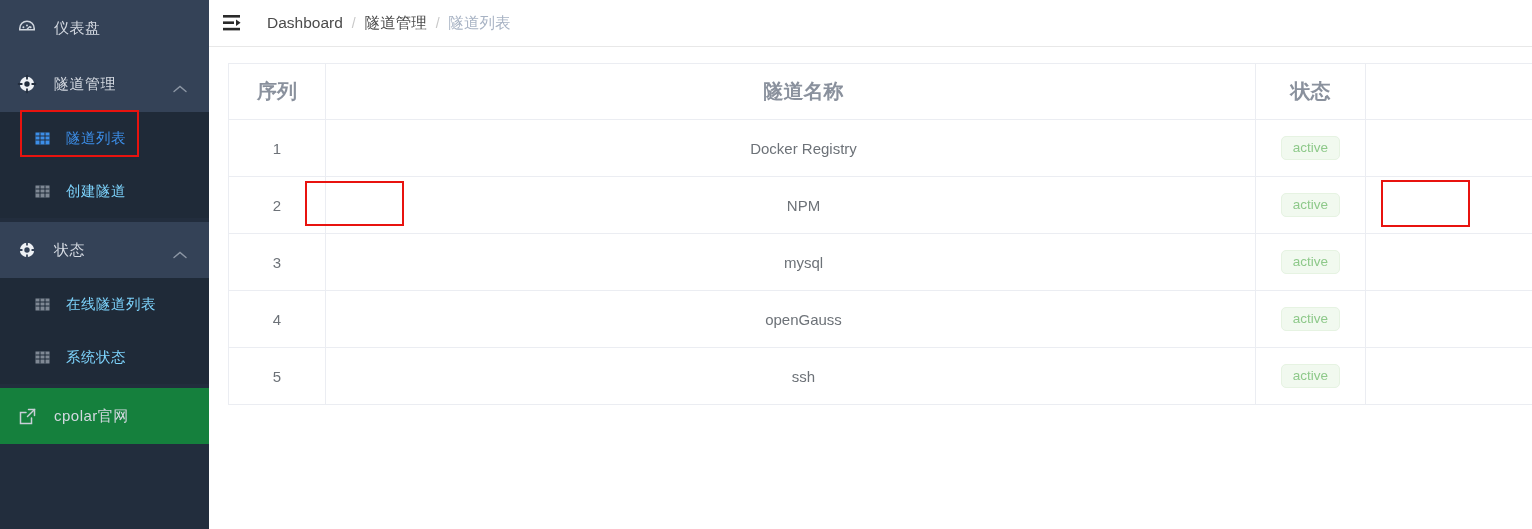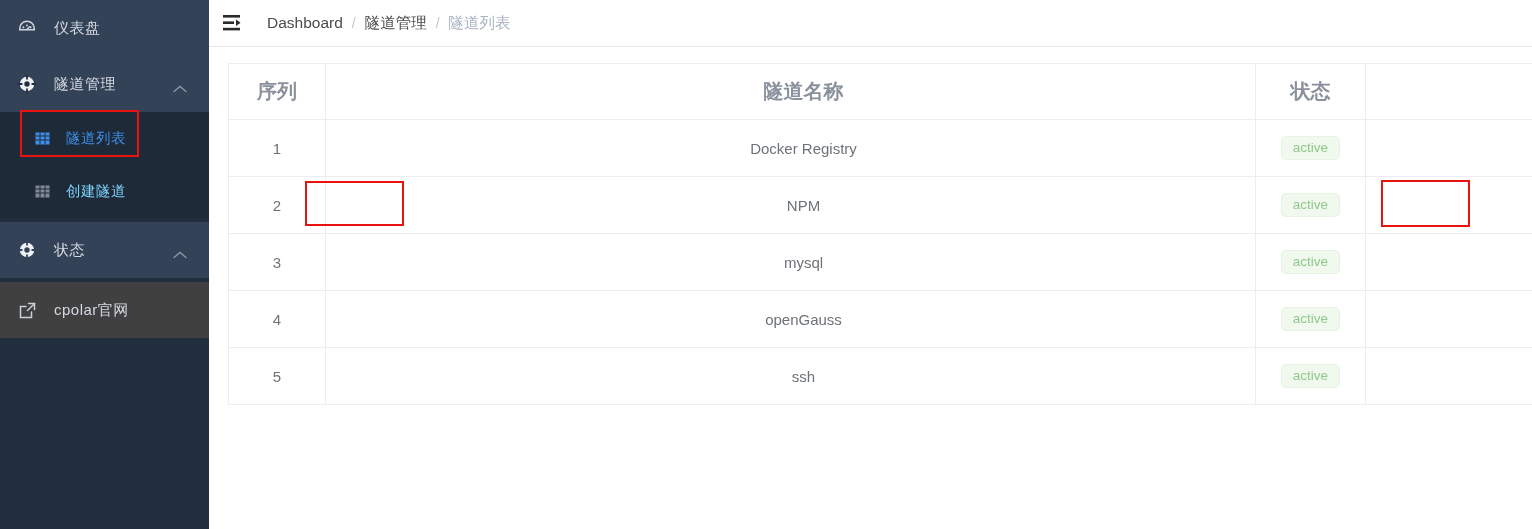--- a/index.html
+++ b/index.html
@@ -57,21 +57,21 @@
     flex: 0 0 16px;
     display: flex; align-items: center; justify-content: center;
   }
   .sub-label { color: #7dd3fc; font-size: 14.5px; letter-spacing: .5px; }
   .sub-item.selected .sub-label { color: #3c8ee8; }
 
   .divider-band { height: 4px; background: #222d3d; }
 
   .nav-external {
     height: 56px;
-    background: #404040;
+    background: #15803d;
     display: flex; align-items: center;
     padding-left: 16px;
   }
   .sidebar-rest { background: #222d3d; flex: 1; }
 
   
   .annot {
     position: absolute;
     border: 2px solid #e8130f;
     pointer-events: none;
@@ -222,20 +222,40 @@
         </svg>
       </span>
       <span class="nav-label">状态</span>
       <span class="chevron">
         <svg width="14" height="9" viewBox="0 0 14 9">
           <path d="M1 7 L7 2 L13 7" fill="none" stroke="#8c96a4" stroke-width="1.4" stroke-linecap="round"></path>
         </svg>
       </span>
     </div>
 
+    <div class="submenu">
+      <div class="sub-item">
+        <span class="sub-icon">
+          <svg width="15" height="15" viewBox="0 0 15 15">
+            <rect x="0.5" y="1.5" width="14" height="12" fill="#7f8894"></rect>
+            <path d="M0.5 5h14M5 1.5v12M10 1.5v12M0.5 9h14" stroke="#1f2a38" stroke-width="1"></path>
+          </svg>
+        </span>
+        <span class="sub-label">在线隧道列表</span>
+      </div>
+      <div class="sub-item">
+        <span class="sub-icon">
+          <svg width="15" height="15" viewBox="0 0 15 15">
+            <rect x="0.5" y="1.5" width="14" height="12" fill="#7f8894"></rect>
+            <path d="M0.5 5h14M5 1.5v12M10 1.5v12M0.5 9h14" stroke="#1f2a38" stroke-width="1"></path>
+          </svg>
+        </span>
+        <span class="sub-label">系统状态</span>
+      </div>
+    </div>
 
     <div class="divider-band"></div>
 
     <div class="nav-external">
       <span class="nav-icon">
         <svg width="19" height="19" viewBox="0 0 19 19">
           <path d="M10.5 2.5h6v6" fill="none" stroke="#c9cfd8" stroke-width="1.5" stroke-linecap="round"></path>
           <path d="M16.5 2.5 L9.5 9.5" fill="none" stroke="#c9cfd8" stroke-width="1.5" stroke-linecap="round"></path>
           <path d="M13.5 11v5.5h-11v-11H8" fill="none" stroke="#c9cfd8" stroke-width="1.5" stroke-linecap="round"></path>
         </svg>

